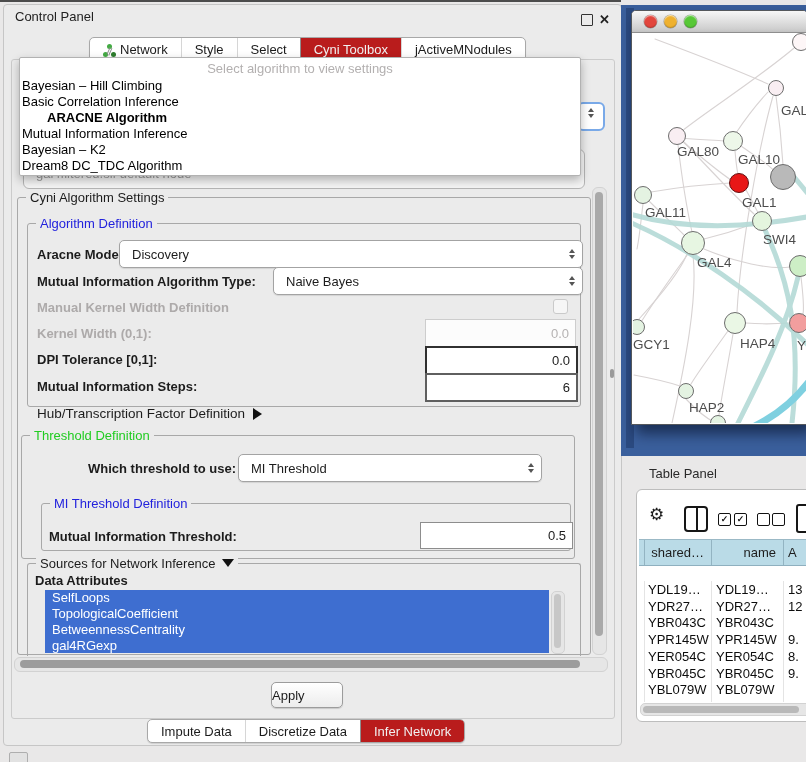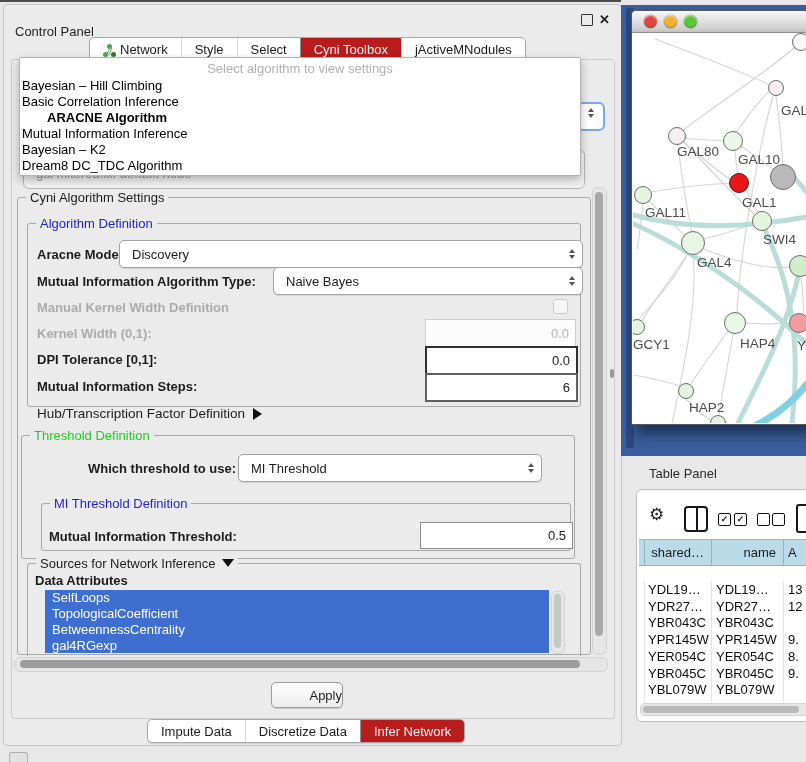--- a/index.html
+++ b/index.html
@@ -56,21 +56,21 @@
   .cb{position:absolute;width:13px;height:13px;border:1px solid #cacaca;border-radius:3px;background:#f6f6f6;}
   .tri-r{display:inline-block;width:0;height:0;border-top:6px solid transparent;
          border-bottom:6px solid transparent;border-left:9px solid #111;vertical-align:-2px;margin-left:8px;}
   .tri-d{display:inline-block;width:0;height:0;border-left:6px solid transparent;
          border-right:6px solid transparent;border-top:8px solid #111;vertical-align:1px;margin-left:6px;}
   .attr-item{height:16px;line-height:16px;color:#fff;padding-left:7px;}
   
   .sb-track{position:absolute;background:#e6e6e6;border:1px solid #d2d2d2;border-radius:6px;}
   .sb-thumb{position:absolute;background:#a9a9a9;border-radius:6px;}
   .btn{position:absolute;background:linear-gradient(#ffffff,#ececec);border:1px solid #9c9c9c;
-       border-radius:5px;display:flex;align-items:center;justify-content:flex-end;
+       border-radius:5px;display:flex;align-items:center;justify-content:flex-start;
        box-shadow:0 1px 1px rgba(0,0,0,.15);}
   
   .desktop{left:621px;top:5px;width:185px;height:451px;background:#3a5f9c;}
   .desk-band{left:626px;top:8px;width:8px;height:440px;background:#2b4a80;}
   .netwin{left:631px;top:10px;width:175px;height:413px;border:1px solid #55585c;
           border-radius:5px 5px 0 0;box-shadow:5px 9px 14px rgba(0,10,30,.55);
           background:#fff;}
   .titlebar{position:absolute;left:0;top:0;right:0;height:21px;border-radius:4px 4px 0 0;
             background:linear-gradient(#f7f7f7,#cfcfcf 85%,#c2c2c2);border-bottom:1px solid #8e8e8e;}
   .tl{position:absolute;width:13px;height:13px;border-radius:50%;top:3.5px;
@@ -98,21 +98,21 @@
 </style>
 </head>
 <body>
 
 <div class="stage">
 
   <div class="abs" style="left:0;top:0;width:621px;height:2px;background:#4c4c4c;"></div>
 
   <div class="abs cpanel">
 
-    <div class="abs ptitle" style="left:11px;top:19px;">Control Panel</div>
+    <div class="abs ptitle" style="left:11px;top:4px;">Control Panel</div>
     <div class="abs floatbox" style="left:577px;top:9px;"></div>
     <div class="abs winbtn" style="left:595px;top:8px;font-weight:bold;">✕</div>
 
     <div class="abs segbar" style="left:85px;top:32px;height:23px;" id="top-tabs">
         <div class="seg">
           <span class="net-ico"></span>
           <span>Network</span>
         </div>
         <div class="seg">
           <span>Style</span>

